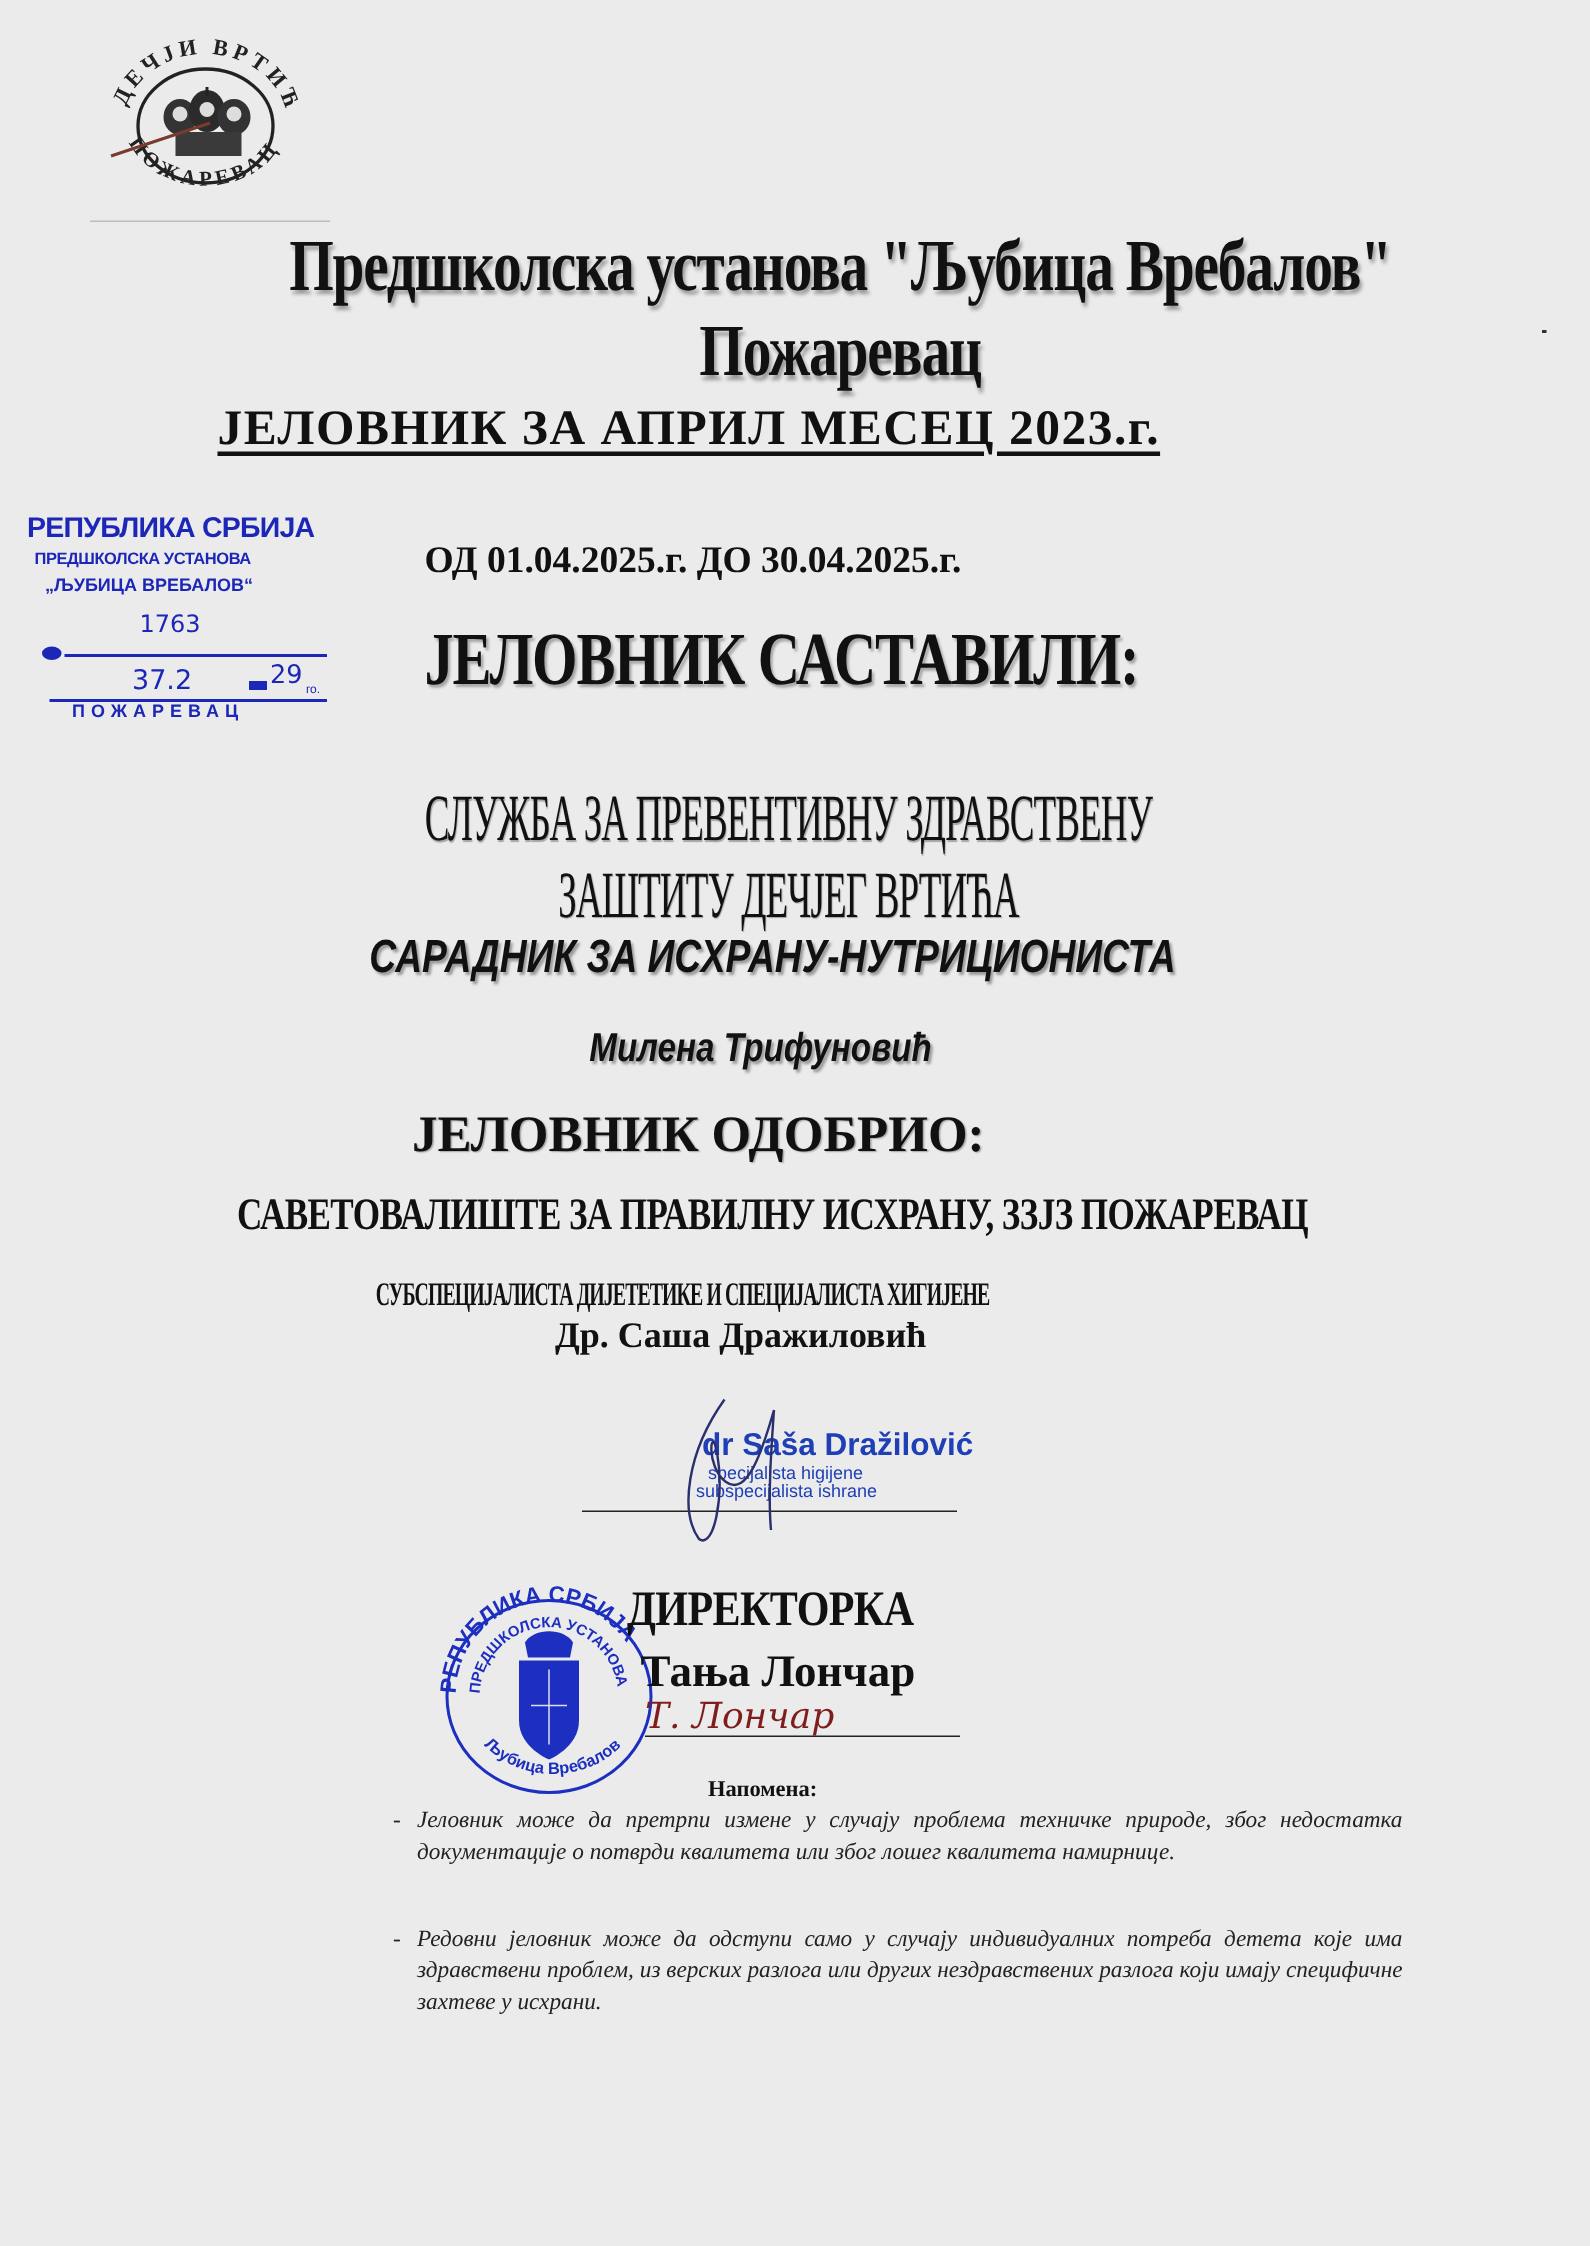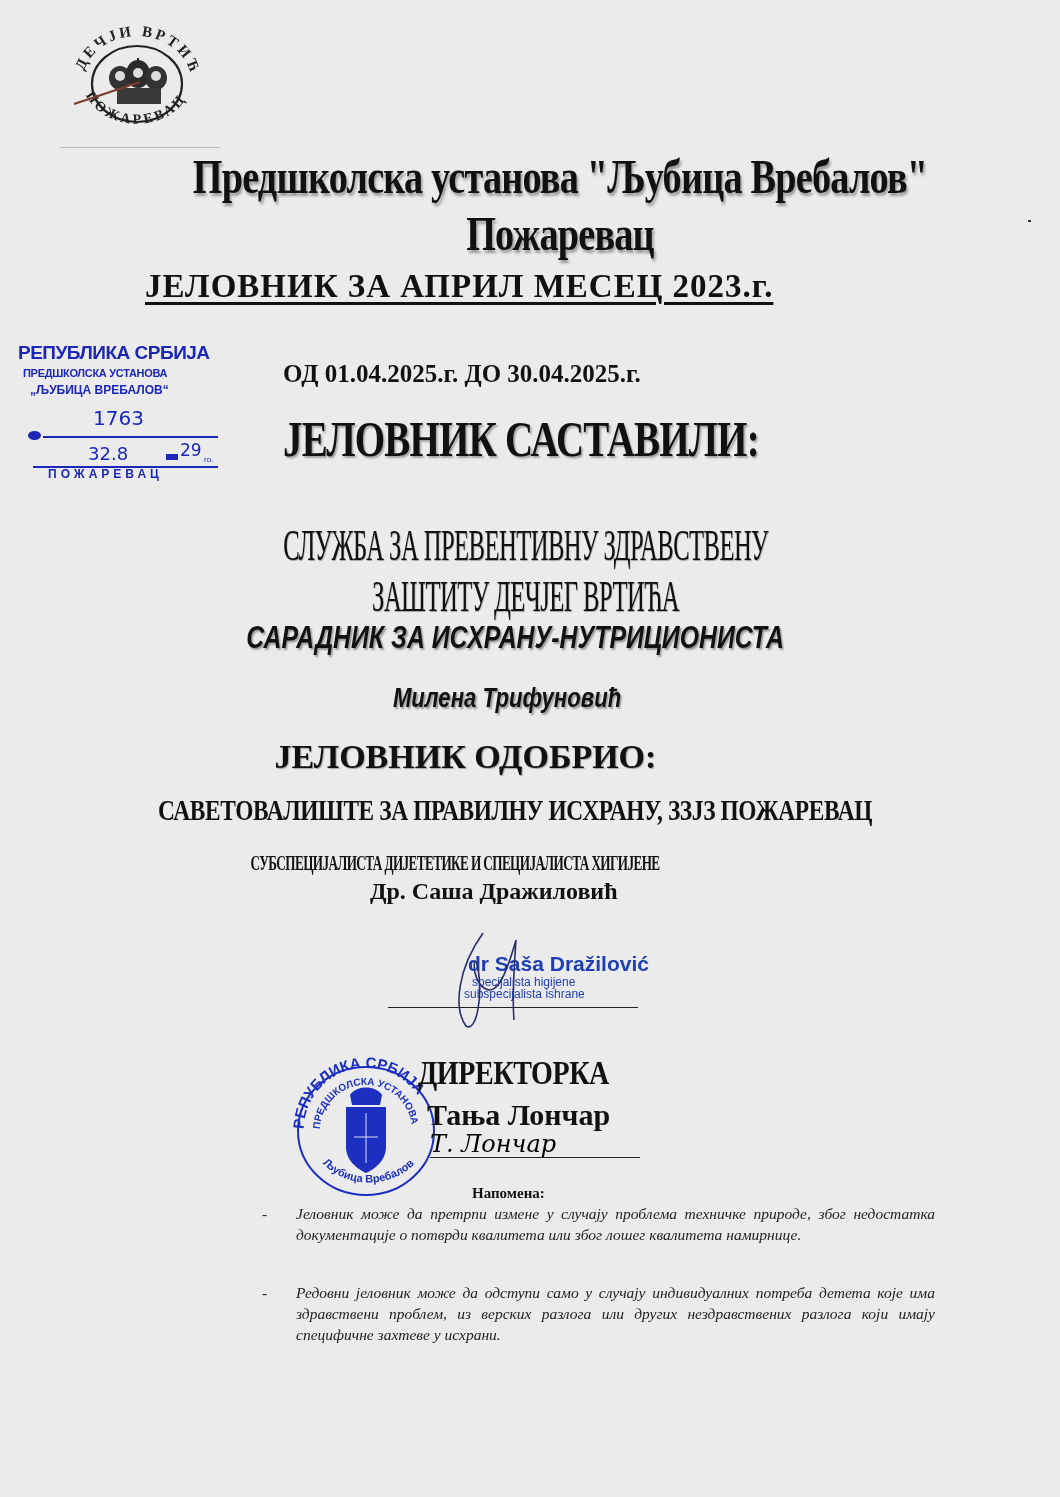--- a/index.html
+++ b/index.html
@@ -31,21 +31,21 @@
       left: 145px; top: 268px; font-size: 33px; font-weight: bold;
       letter-spacing: 1px; text-decoration: underline; text-decoration-thickness: 3px;
       text-underline-offset: 5px;
     }
 
     
     #reg-stamp { left: 8px; top: 340px; width: 225px; height: 145px; color: #1c27b8; font-family: "Liberation Sans", sans-serif; }
     #reg-stamp .l1 { position: absolute; left: 10px; top: 2px; font-size: 19px; font-weight: bold; letter-spacing: -0.5px; }
     #reg-stamp .l2 { position: absolute; left: 15px; top: 27px; font-size: 11px; font-weight: bold; letter-spacing: -0.3px; }
     #reg-stamp .l3 { position: absolute; left: 22px; top: 43px; font-size: 12px; font-weight: bold; }
-    #reg-stamp .num { position: absolute; left: 85px; top: 66px; font-size: 20px; font-family: "DejaVu Sans", sans-serif; font-weight: normal; }
+    #reg-stamp .num { position: absolute; left: 85px; top: 66px; font-size: 16px; font-family: "DejaVu Sans", sans-serif; font-weight: normal; }
     #reg-stamp .ln1 { position: absolute; left: 35px; top: 96px; width: 175px; height: 2px; background: #1c27b8; }
     #reg-stamp .dot { position: absolute; left: 20px; top: 91px; width: 13px; height: 9px; border-radius: 50%; background: #1c27b8; }
     #reg-stamp .date { position: absolute; left: 80px; top: 103px; font-size: 18px; font-family: "DejaVu Sans", sans-serif; }
     #reg-stamp .year { position: absolute; left: 172px; top: 100px; font-size: 17px; font-family: "DejaVu Sans", sans-serif; }
     #reg-stamp .god { position: absolute; left: 196px; top: 115px; font-size: 8px; }
     #reg-stamp .blot { position: absolute; left: 158px; top: 114px; width: 12px; height: 6px; background: #1c27b8; }
     #reg-stamp .ln2 { position: absolute; left: 25px; top: 126px; width: 185px; height: 2px; background: #1c27b8; }
     #reg-stamp .l4 { position: absolute; left: 40px; top: 127px; font-size: 12px; font-weight: bold; letter-spacing: 4px; }
 
     
@@ -103,31 +103,31 @@
     #doctor-stamp .s1 { font-size: 12px; display: block; margin-left: 22px; margin-top: -1px; }
     #doctor-stamp .s2 { font-size: 12px; display: block; margin-left: 14px; margin-top: -2px; }
     #doctor-sig-line { left: 388px; top: 1007px; width: 250px; height: 1px; background: #222; }
     #doctor-signature { left: 448px; top: 928px; width: 130px; height: 102px; }
 
     
     #round-stamp { left: 286px; top: 1055px; width: 160px; height: 145px; }
     #director-heading { left: 418px; top: 1055px; font-size: 33px; font-weight: bold; transform: scaleX(0.85); transform-origin: 0 0; letter-spacing: -0.5px; }
     #director-name { left: 427px; top: 1098px; font-size: 30px; font-weight: bold; }
     #director-sig-line { left: 430px; top: 1157px; width: 210px; height: 1px; background: #222; }
-    #director-signature { left: 430px; top: 1130px; font-family: "DejaVu Serif", serif; font-style: italic; font-size: 24px; color: #000000; }
+    #director-signature { left: 430px; top: 1130px; font-family: "DejaVu Serif", serif; font-style: italic; font-size: 24px; color: #7f1d1d; }
 
     
     #notes-heading { left: 472px; top: 1185px; font-size: 15px; font-weight: bold; }
     .note {
       position: absolute; left: 262px; width: 673px;
       font-size: 15.5px; font-style: italic; line-height: 21px; color: #222;
       text-align: justify;
     }
     .note .bullet { position: absolute; left: 0; top: 0; font-style: normal; }
-    .note .txt { display: block; margin-left: 34px; }
+    .note .txt { display: block; margin-left: 16px; }
     #note-1 { top: 1203px; }
     #note-2 { top: 1282px; }
 
     #edge-mark { left: 1028px; top: 220px; width: 3px; height: 2px; background: #333; }
   </style>
 </head>
 <body>
 
 <div id="logo" class="abs">
   <svg width="150" height="122" viewBox="0 0 150 122">
@@ -161,21 +161,21 @@
 
 <div id="menu-title" class="abs">ЈЕЛОВНИК ЗА АПРИЛ МЕСЕЦ 2023.г.</div>
 
 <div id="reg-stamp" class="abs">
   <span class="l1">РЕПУБЛИКА СРБИЈА</span>
   <span class="l2">ПРЕДШКОЛСКА УСТАНОВА</span>
   <span class="l3">„ЉУБИЦА ВРЕБАЛОВ“</span>
   <span class="num">1763</span>
   <span class="dot"></span>
   <span class="ln1"></span>
-  <span class="date">32.8</span>
+  <span class="date">37.2</span>
   <span class="blot"></span>
   <span class="year">29</span>
   <span class="god">го.</span>
   <span class="ln2"></span>
   <span class="l4">ПОЖАРЕВАЦ</span>
 </div>
 
 <div id="date-range" class="abs">ОД 01.04.2025.г. ДО 30.04.2025.г.</div>
 
 <div id="compiled-heading" class="abs">ЈЕЛОВНИК САСТАВИЛИ:</div>

